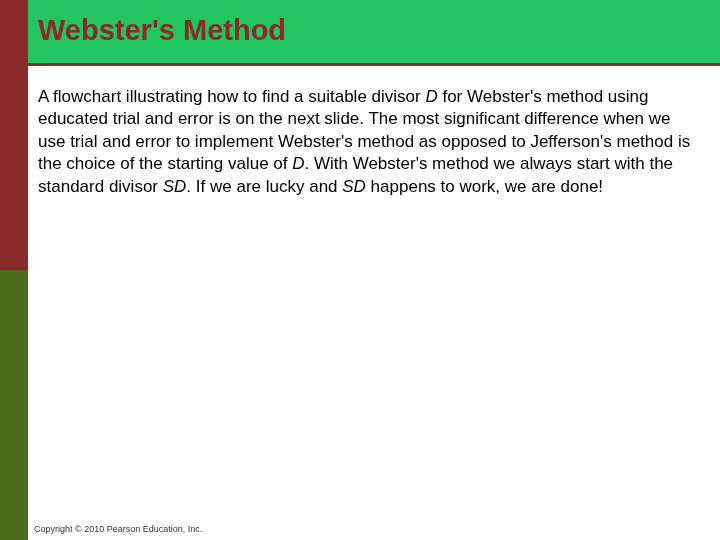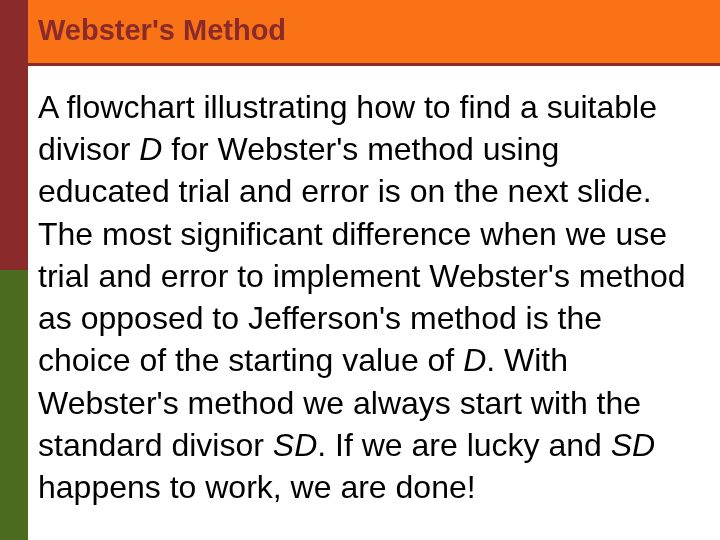--- a/index.html
+++ b/index.html
@@ -27,37 +27,37 @@
     width: 28px;
     height: 270px;
     background: #4b6b1f;
   }
   .title-bar {
     position: absolute;
     left: 28px;
     top: 0;
     width: 692px;
     height: 66px;
-    background: #f97316;
+    background: #22c55e;
     border-bottom: 3px solid #8a2a2a;
     padding: 14px 10px 0 10px;
   }
   .title-text {
     color: #8a2a2a;
     font-size: 29px;
     font-weight: bold;
     letter-spacing: 0px;
   }
   .body-area {
     position: absolute;
     left: 38px;
     top: 86px;
     width: 660px;
     color: #000;
-    font-size: 32px;
+    font-size: 17px;
     line-height: 1.32;
   }
   .body-area em { font-style: italic; }
   .footer {
     position: absolute;
     left: 28px;
     bottom: 6px;
     width: 692px;
     height: 18px;
     font-size: 9px;
@@ -84,13 +84,14 @@
 
 <div class="title-bar">
   <div class="title-text">Webster's Method</div>
 </div>
 
 <div class="body-area">
   <span>A flowchart illustrating how to find a suitable divisor </span><em>D</em><span> for Webster's method using educated trial and error is on the next slide. The most significant difference when we use trial and error to implement Webster's method as opposed to Jefferson's method is the choice of the starting value of </span><em>D</em><span>. With Webster's method we always start with the standard divisor </span><em>SD</em><span>. If we are lucky and </span><em>SD</em><span> happens to work, we are done!</span>
 </div>
 
 <div class="footer">
+  <div class="footer-left">Copyright © 2010 Pearson Education, Inc.</div>
 </div>
 
 </body></html>

